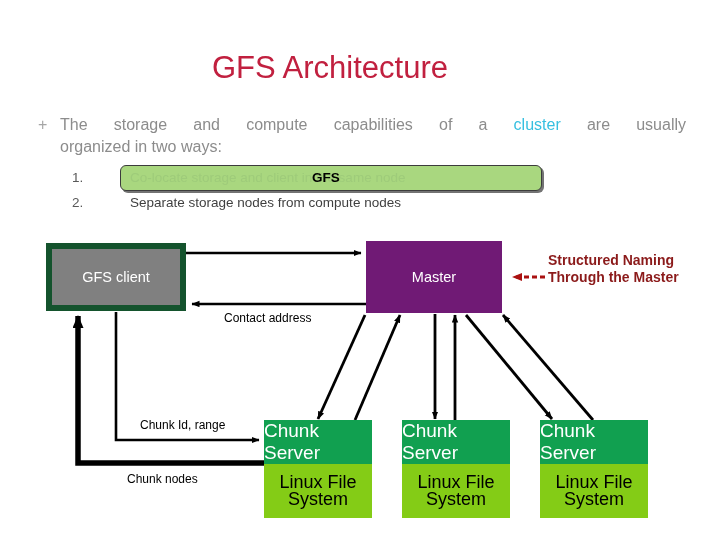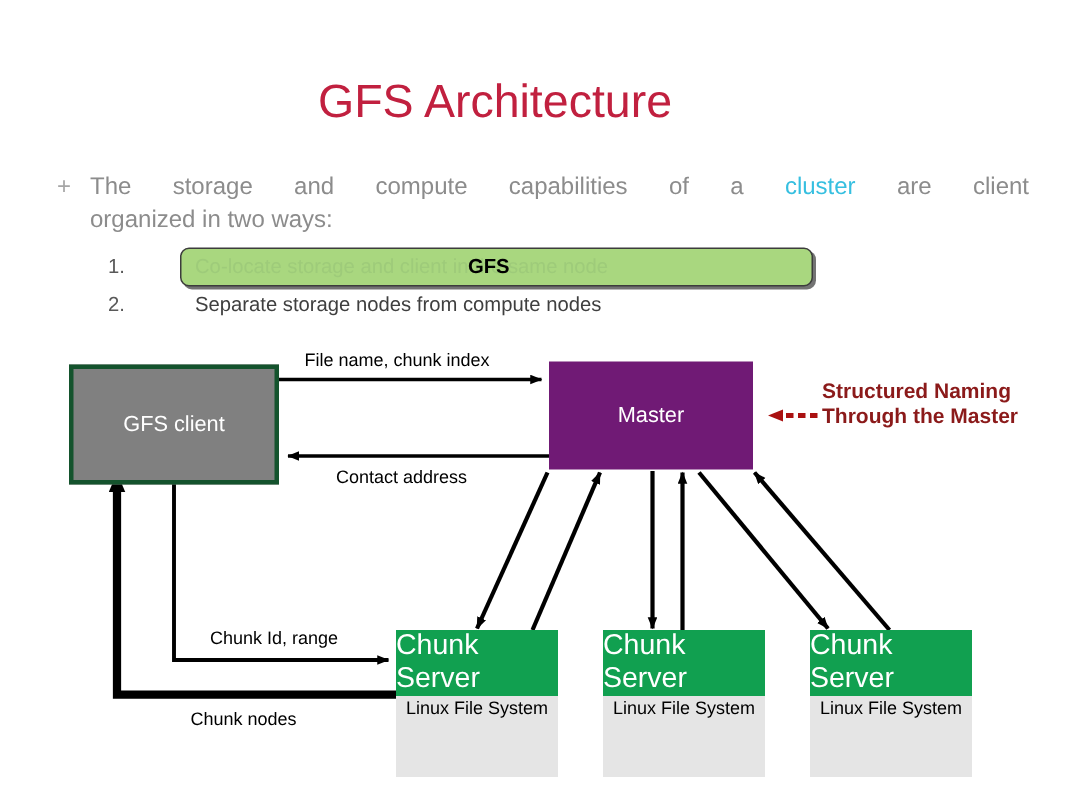--- a/index.html
+++ b/index.html
@@ -129,23 +129,23 @@
     display: flex;
     align-items: center;
     justify-content: center;
     text-align: center;
   }
 
   #node-gfs-client {
     left: 46px;
     top: 243px;
     width: 140px;
-    height: 80px;
+    height: 68px;
     background: #808080;
-    border: 3px solid #14532d;
+    border: 6px solid #14532d;
     color: #ffffff;
     font-size: 14.5px;
   }
 
   #node-master {
     left: 366px;
     top: 241px;
     width: 136px;
     height: 72px;
     background: #701a75;
@@ -165,25 +165,25 @@
   .chunk-stack { position: absolute; width: 108px; }
   .chunk-head {
     height: 44px;
     background: #11a050;
     color: #ffffff;
     font-size: 19px;
     display: flex; align-items: center; justify-content: center;
   }
   .chunk-body {
     height: 54px;
-    background: #e5e5e5;
+    background: #84cc16;
     color: #000000;
-    font-size: 12px;
+    font-size: 18px;
     line-height: 17px;
-    display: flex; align-items: flex-start; justify-content: center;
+    display: flex; align-items: center; justify-content: center;
     text-align: center;
   }
   #chunk-stack-0 { left: 264px; top: 420px; }
   #chunk-stack-1 { left: 402px; top: 420px; }
   #chunk-stack-2 { left: 540px; top: 420px; }
 
   
   .edge-label {
     position: absolute;
     font-size: 12px;
@@ -212,21 +212,21 @@
 </head>
 <body>
 
 <div id="slide-title">GFS Architecture</div>
 
 <div id="bullet-block">
   <div id="bullet-row">
     <div id="bullet-marker">+</div>
     <div id="bullet-text">
       <span id="bullet-line1">
-        <span>The storage and compute capabilities of a </span><span class="kw">cluster</span><span> are client</span>
+        <span>The storage and compute capabilities of a </span><span class="kw">cluster</span><span> are usually</span>
       </span>
       <span id="bullet-line2">organized in two ways:</span>
     </div>
   </div>
 </div>
 
 <div class="sub-item" id="sub-num-1">1.</div>
 <div class="sub-item" id="sub-num-2">2.</div>
 
 <div id="gfs-callout"></div>
@@ -301,20 +301,19 @@
   <div class="chunk-stack" id="chunk-stack-2">
     <div class="chunk-head">
       <span>Chunk Server</span>
     </div>
     <div class="chunk-body">
       <span>Linux File
 System</span>
     </div>
   </div>
 
-  <div class="edge-label" id="label-file-name">File name, chunk index</div>
   <div class="edge-label" id="label-contact">Contact address</div>
   <div class="edge-label" id="label-chunk-id">Chunk Id, range</div>
   <div class="edge-label" id="label-chunk-data">Chunk nodes</div>
 
   <div id="annotation-structured-naming">Structured Naming
 Through the Master</div>
 </div>
 
 </body></html>

